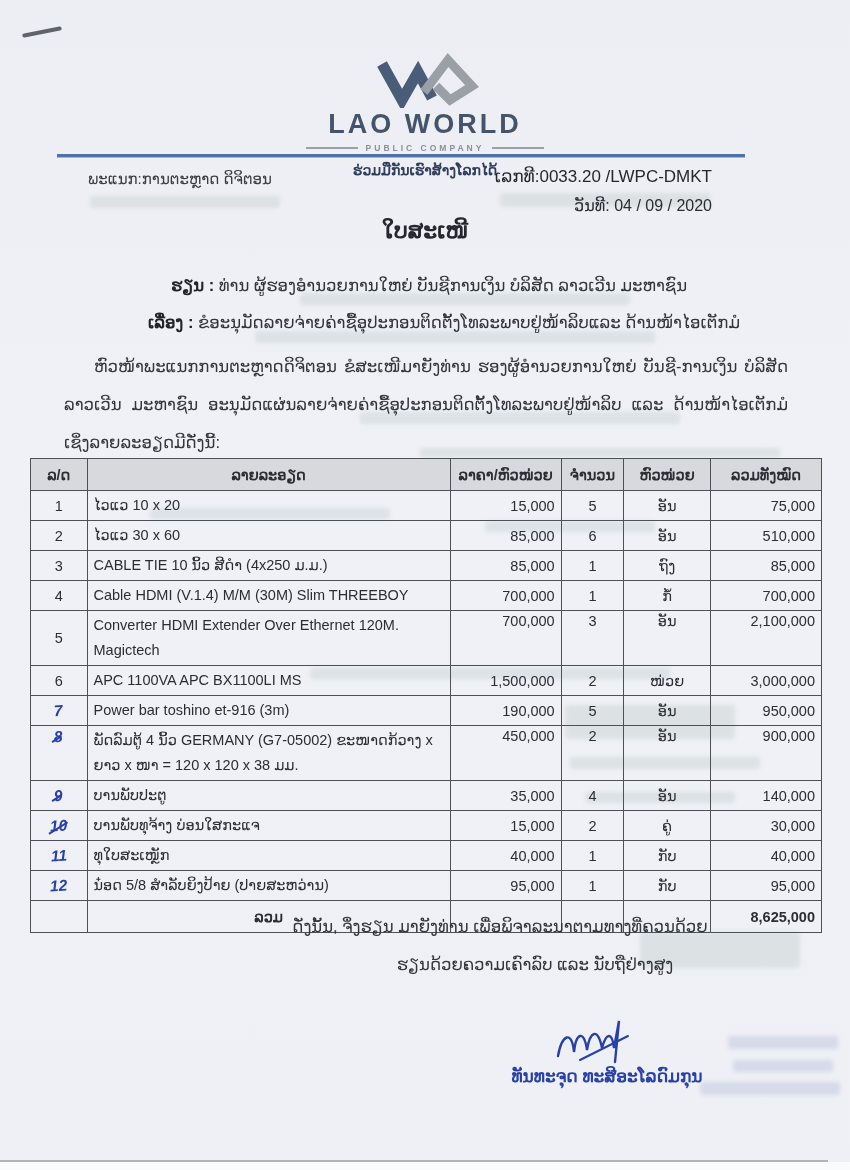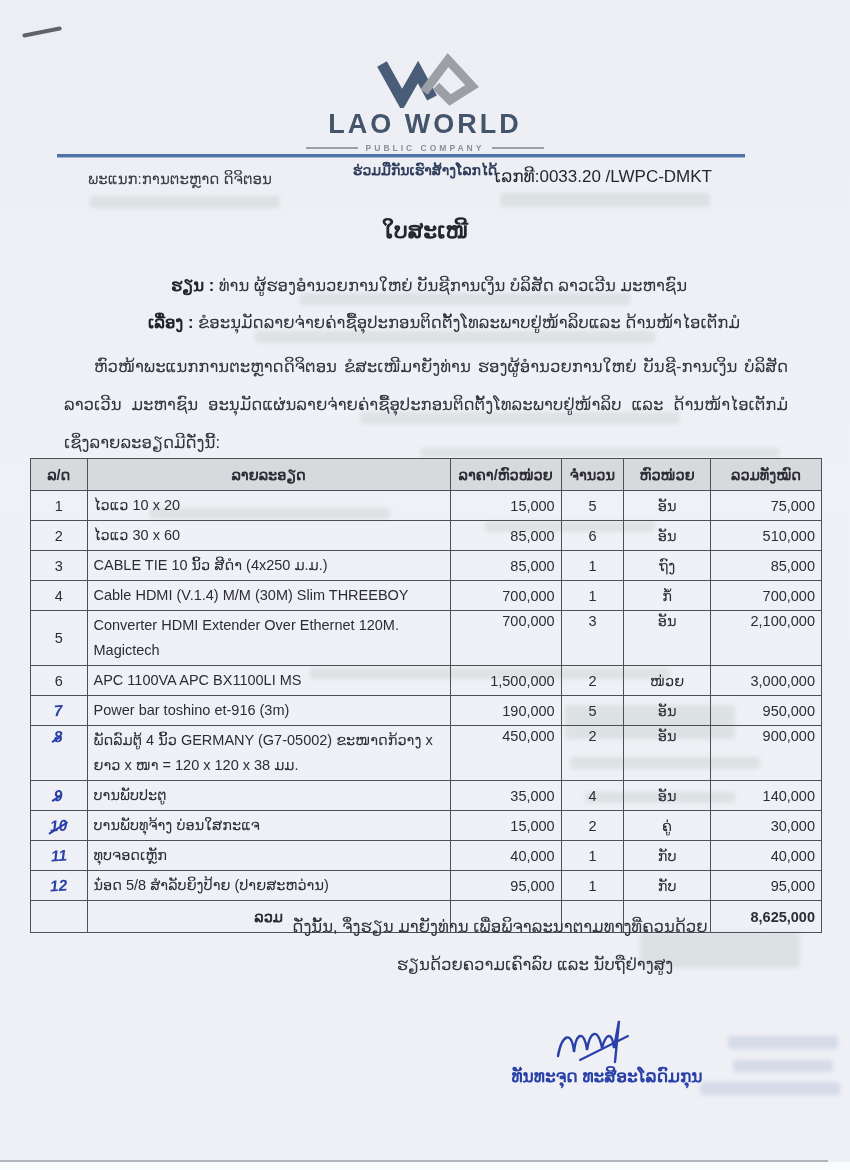--- a/index.html
+++ b/index.html
@@ -92,20 +92,21 @@
       <span class="sub-text">PUBLIC COMPANY</span>
       <span class="dash"></span>
     </div>
     <div class="logo-tagline">ຮ່ວມມືກັນເຮົາສ້າງໂລກໄດ້</div>
   </div>
   <div class="head-rule"></div>
 
   <div class="dept-line">ພະແນກ:ການຕະຫຼາດ ດິຈິຕອນ</div>
   <div class="ref-block">
     <div class="ref-no">ເລກທີ:0033.20 /LWPC-DMKT</div>
+    <div class="ref-date">ວັນທີ: 04 / 09 / 2020</div>
   </div>
 
   <div class="doc-title">ໃບສະເໜີ</div>
 
   <div class="to-line">
     <span class="lbl">ຮຽນ :</span>
     <span>ທ່ານ ຜູ້ຮອງອຳນວຍການໃຫຍ່ ບັນຊີການເງິນ ບໍລິສັດ ລາວເວີນ ມະຫາຊົນ</span>
   </div>
   <div class="subject-line">
     <span class="lbl">ເລື່ອງ :</span>
@@ -208,21 +209,21 @@
       <tr>
         <td class="c-no"><span class="hw hw-x">10</span></td>
         <td class="c-desc">ບານພັບທຸຈ້າງ ບ່ອນໃສກະແຈ</td>
         <td class="c-price">15,000</td>
         <td class="c-qty">2</td>
         <td class="c-unit">ຄູ່</td>
         <td class="c-total">30,000</td>
       </tr>
       <tr>
         <td class="c-no"><span class="hw">11</span></td>
-        <td class="c-desc">ທຸບຈອດເຫຼັກ</td>
+        <td class="c-desc">ທຸໃບສະເໜຼັກ</td>
         <td class="c-price">40,000</td>
         <td class="c-qty">1</td>
         <td class="c-unit">ກັບ</td>
         <td class="c-total">40,000</td>
       </tr>
       <tr>
         <td class="c-no"><span class="hw">12</span></td>
         <td class="c-desc">ນ໋ອດ 5/8 ສຳລັບຍິງປ້າຍ (ປາຍສະຫວ່ານ)</td>
         <td class="c-price">95,000</td>
         <td class="c-qty">1</td>

